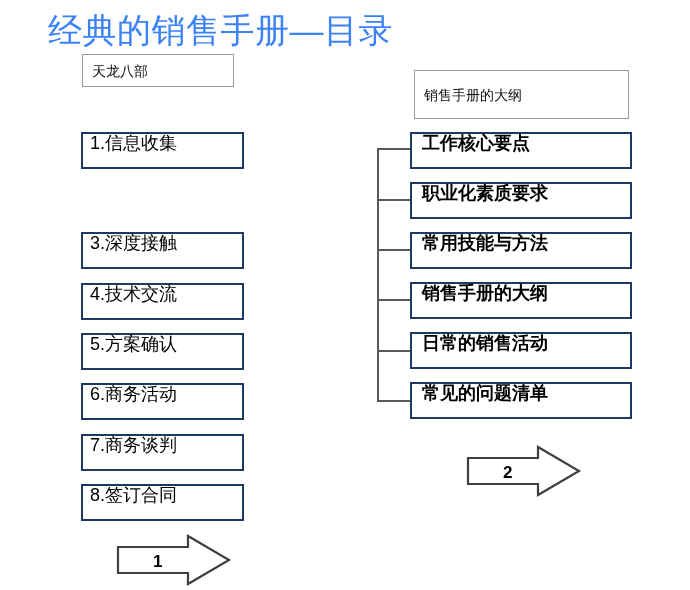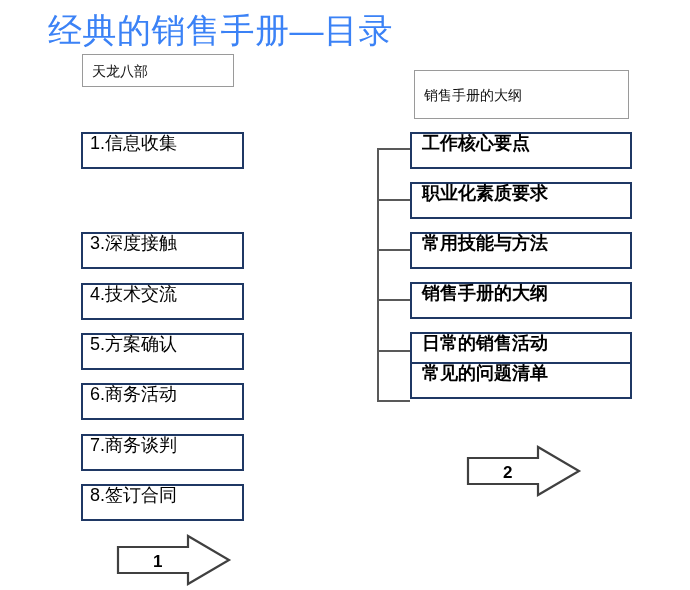--- a/index.html
+++ b/index.html
@@ -157,21 +157,21 @@
   </div>
   <div class="nav-box right-box" style="top:232px">
     <span>常用技能与方法</span>
   </div>
   <div class="nav-box right-box" style="top:282px">
     <span>销售手册的大纲</span>
   </div>
   <div class="nav-box right-box" style="top:332px">
     <span>日常的销售活动</span>
   </div>
-  <div class="nav-box right-box" style="top:362px">
+  <div class="nav-box right-box" style="top:382px">
     <span>常见的问题清单</span>
   </div>
 
   <div class="arrow-wrap" style="left:116px; top:533px; width:116px; height:54px;">
     <svg width="116" height="54" viewBox="0 0 116 54">
       <polygon points="2,14 72,14 72,3 113,27 72,51 72,40 2,40" fill="#ffffff" stroke="#404040" stroke-width="2.2" stroke-linejoin="miter"></polygon>
     </svg>
     <span class="arrow-num" style="left:37px; top:20px;">1</span>
   </div>
 

